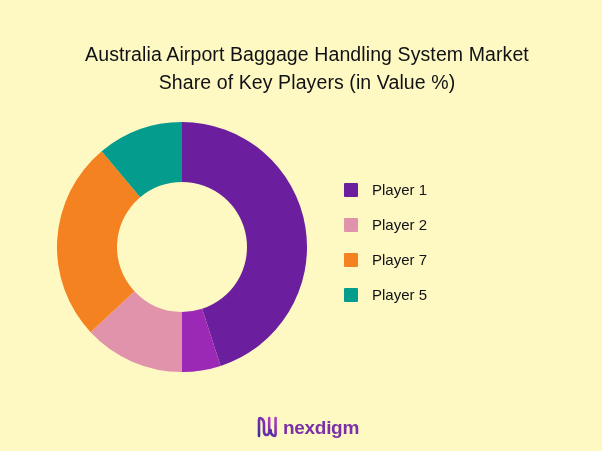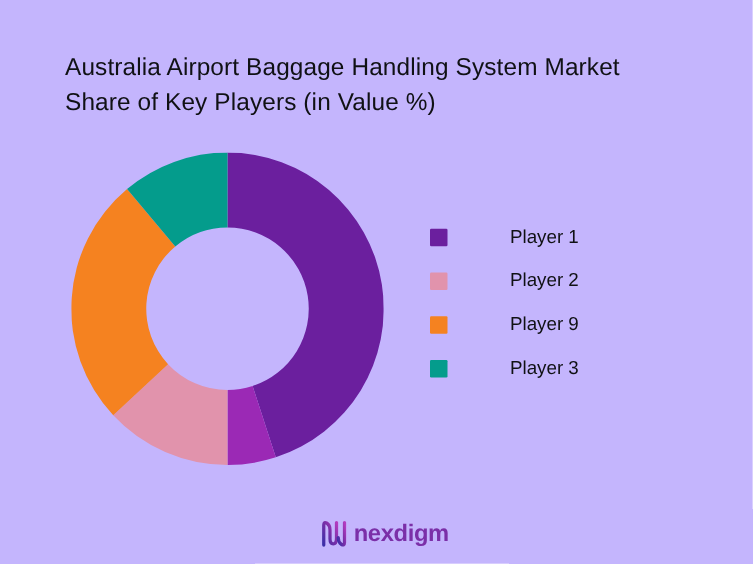--- a/index.html
+++ b/index.html
@@ -11,21 +11,22 @@
     height: 451px;
     background: #ffffff;
     font-family: "Liberation Sans", sans-serif;
     overflow: hidden;
     position: relative;
   }
 
   #chart-card {
     position: absolute;
     inset: 0;
-    background: #c4b5fd;
+    background: #fef9c3;
+    text-align: center;
   }
 
   
   #chart-title {
     position: absolute;
     left: 52px;
     top: 40px;
     width: 510px;
     font-size: 19.5px;
     line-height: 28px;
@@ -53,21 +54,20 @@
   #legend {
     position: absolute;
     left: 344px;
     top: 172px;
     width: 170px;
   }
   .legend-item {
     display: flex;
     align-items: center;
     height: 35px;
-    gap: 36px;
   }
   .legend-swatch {
     width: 14px;
     height: 14px;
     flex: 0 0 14px;
     border-radius: 1px;
   }
   .legend-label {
     margin-left: 14px;
     font-size: 15px;
@@ -121,25 +121,25 @@
       <div class="legend-item">
         <span class="legend-swatch" style="background: rgb(107, 31, 158);"></span>
         <span class="legend-label">Player 1</span>
       </div>
       <div class="legend-item">
         <span class="legend-swatch" style="background: rgb(225, 147, 172);"></span>
         <span class="legend-label">Player 2</span>
       </div>
       <div class="legend-item">
         <span class="legend-swatch" style="background: rgb(245, 130, 32);"></span>
-        <span class="legend-label">Player 9</span>
+        <span class="legend-label">Player 7</span>
       </div>
       <div class="legend-item">
         <span class="legend-swatch" style="background: rgb(4, 156, 140);"></span>
-        <span class="legend-label">Player 3</span>
+        <span class="legend-label">Player 5</span>
       </div>
     </div>
 
   <div id="brand-logo">
     <svg id="brand-mark" width="26" height="24" viewBox="0 0 26 24">
       <defs>
         <linearGradient id="nexgrad" x1="0" y1="1" x2="1" y2="0">
           <stop offset="0%" stop-color="#3b2ea8"></stop>
           <stop offset="55%" stop-color="#7b2fa8"></stop>
           <stop offset="100%" stop-color="#b43cc0"></stop>

